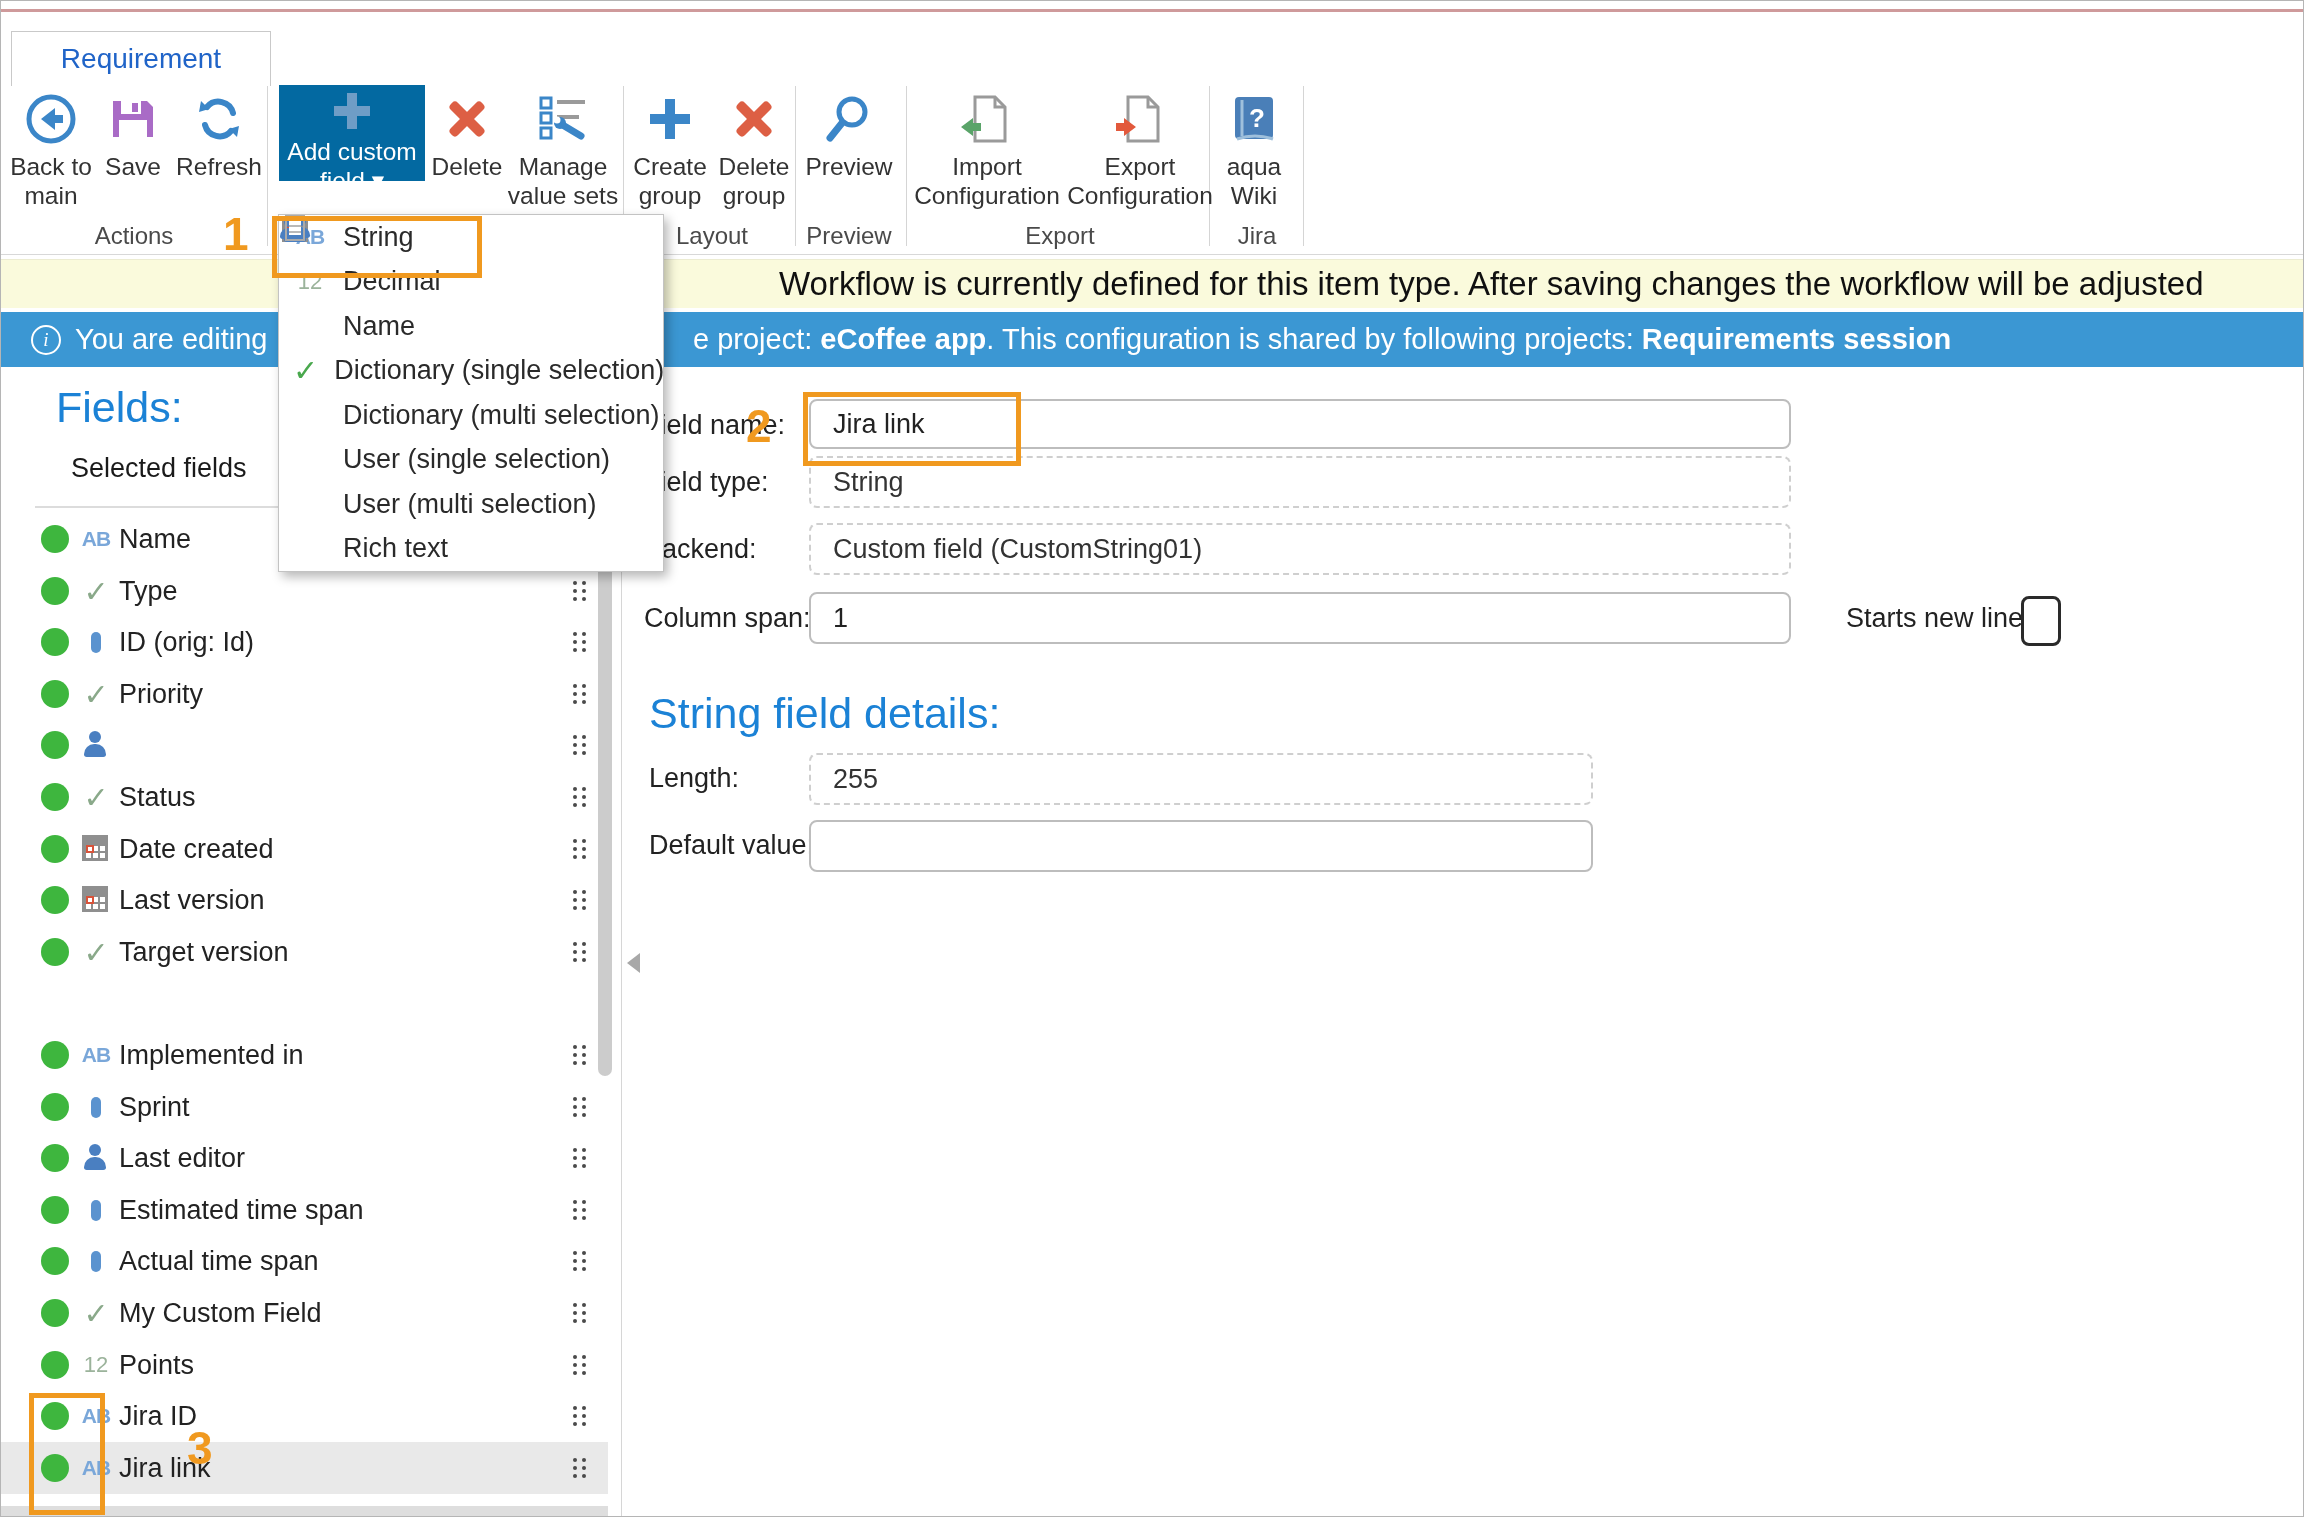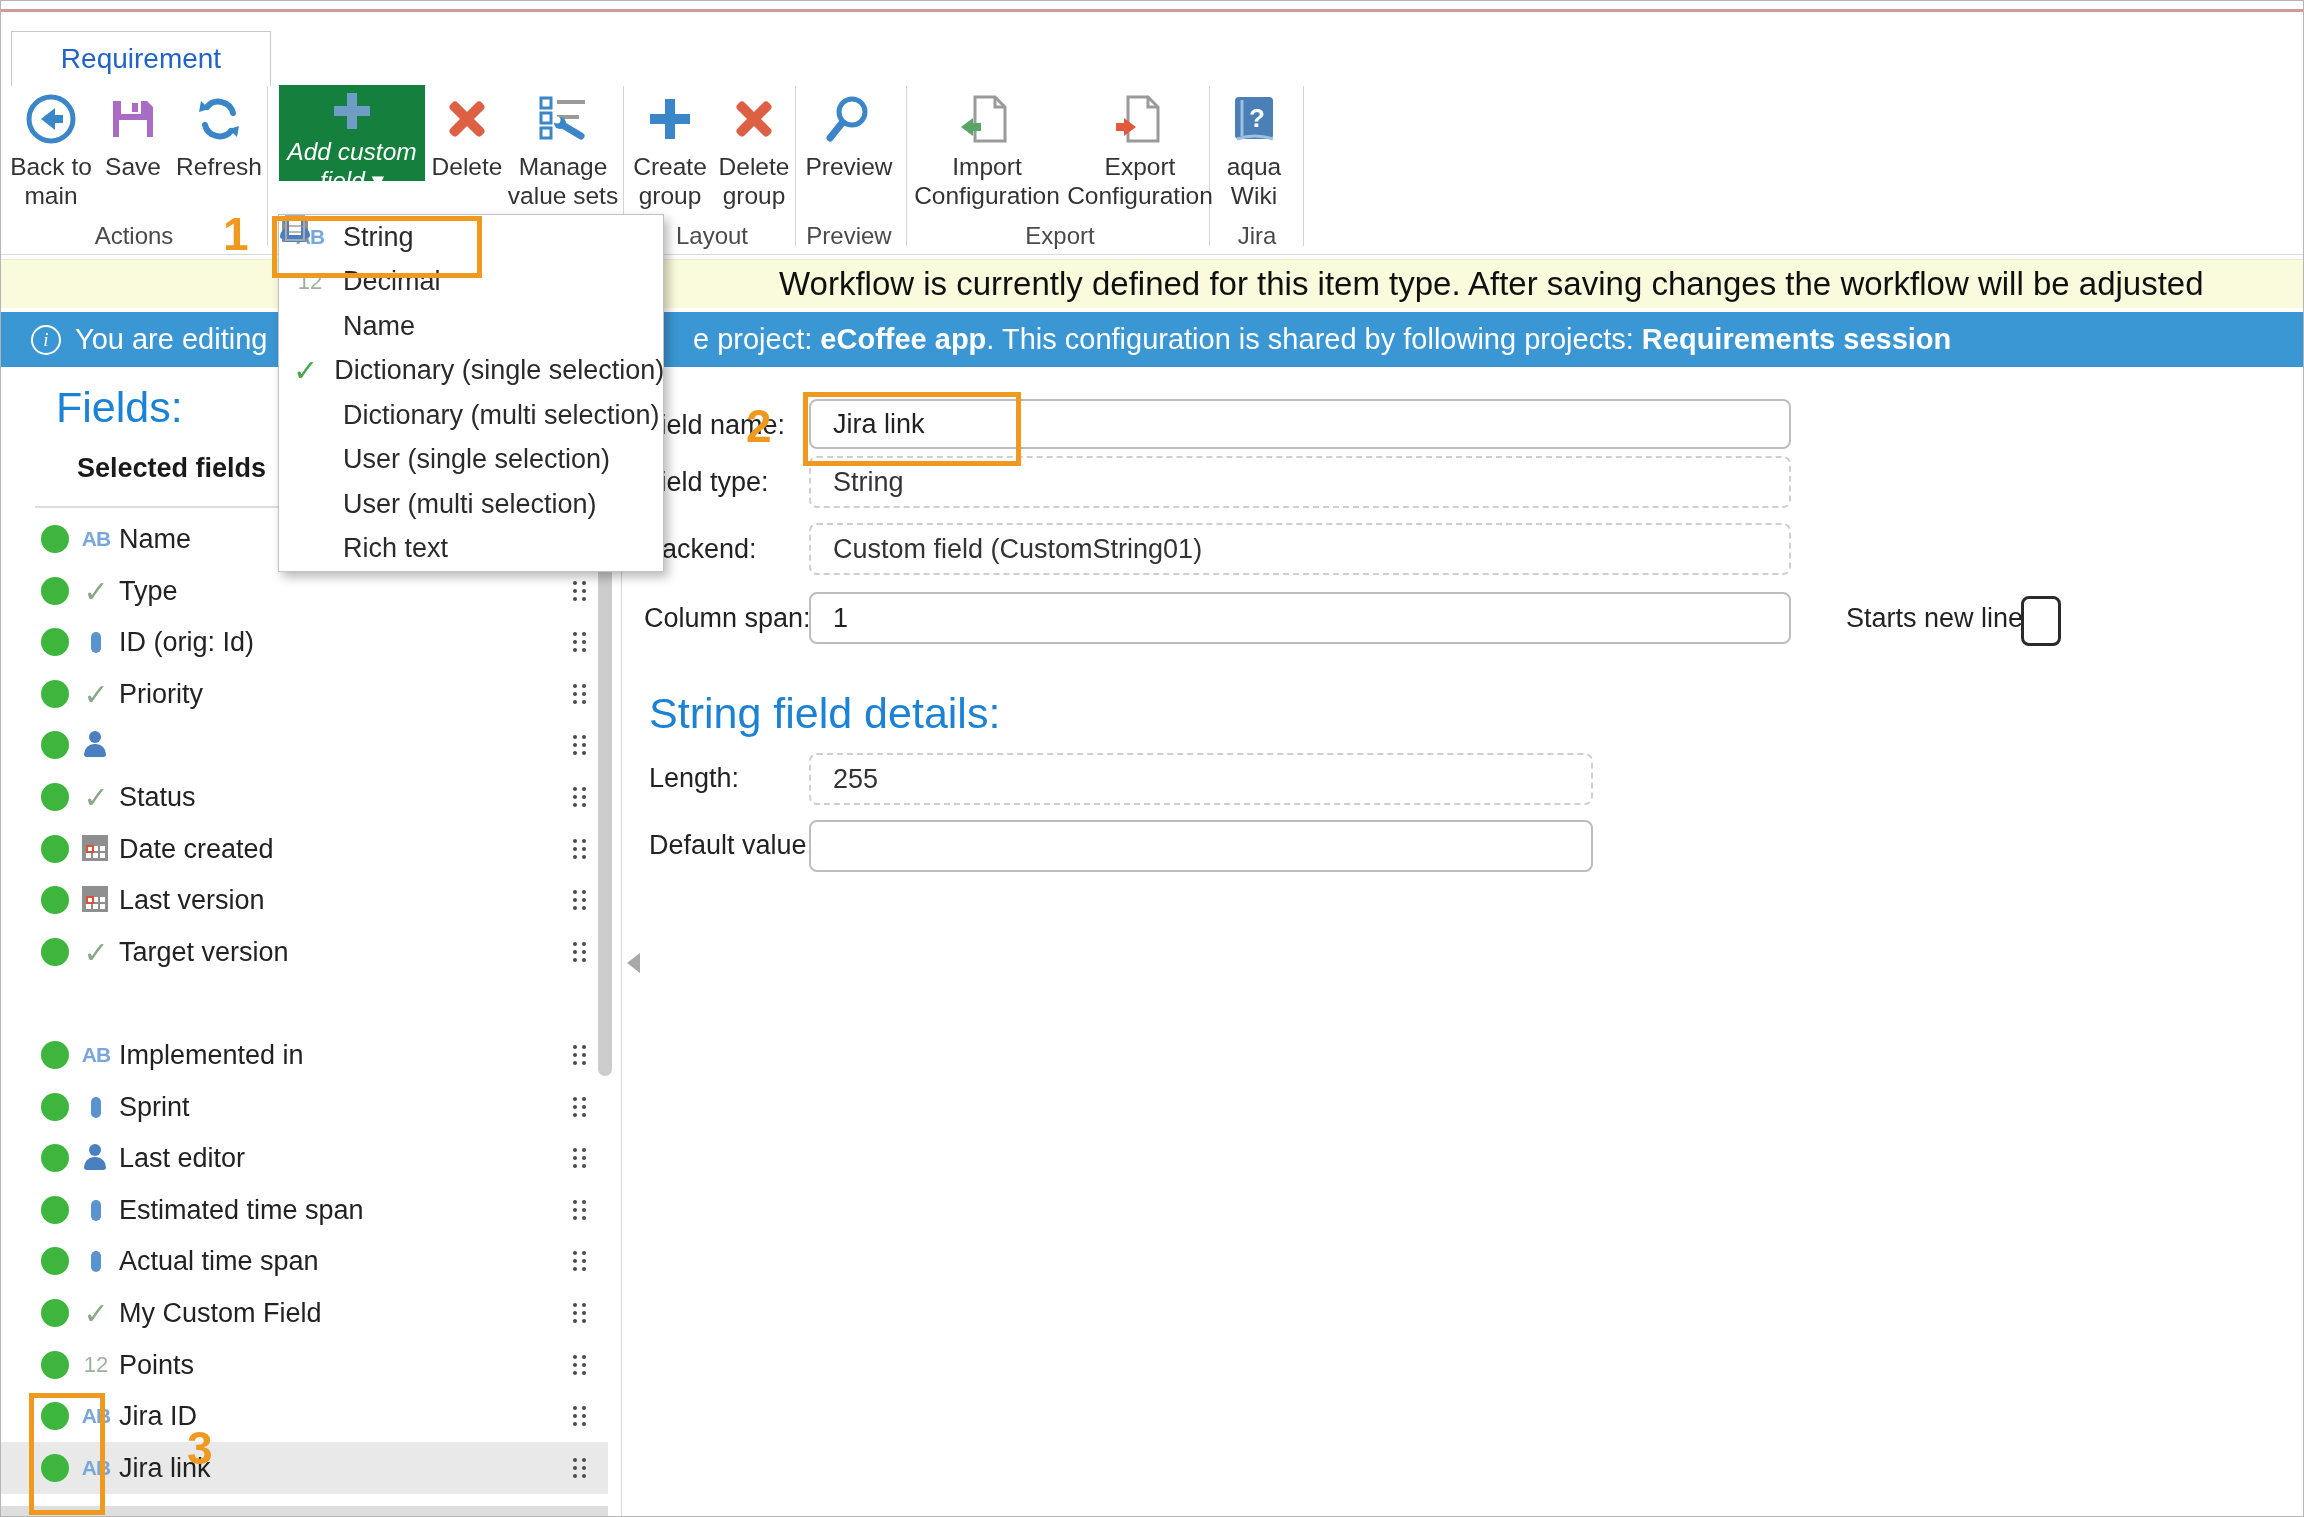--- a/index.html
+++ b/index.html
@@ -12,38 +12,38 @@
   .pink-line{left:0;top:8px;width:2304px;height:3px;background:#cf9a9b;}
   .req-tab{left:10px;top:30px;width:258px;height:54px;background:#fff;
            border:1px solid #c9c9c9;border-bottom:none;z-index:3;
            display:flex;align-items:center;justify-content:center;
            font-size:28px;color:#2064c8;}
   .ribbon{left:0;top:83px;width:2304px;height:170px;background:#fff;border-bottom:1px solid #d8d8d8;z-index:2;}
   .rsep{position:absolute;top:2px;width:1px;height:160px;background:#d5d5d5;}
   .rbtn{position:absolute;top:2px;height:130px;display:flex;flex-direction:column;align-items:center;cursor:pointer;}
   .rbtn .ricon{height:66px;display:flex;align-items:center;justify-content:center;}
   .rbtn .rlabel{font-size:24.5px;line-height:29px;color:#333;text-align:center;white-space:pre-line;}
-  .rbtn.blue-btn{background:#15803d;color:#fff;top:1px;height:96px;font-style:italic;}
+  .rbtn.blue-btn{background:#0369a1;color:#fff;top:1px;height:96px;}
   .rbtn.blue-btn .rlabel{color:#fff;}
   .glabel{position:absolute;top:138px;height:28px;font-size:24px;color:#4a4a4a;text-align:center;}
 
   
   .yellow-bar{left:0;top:258px;width:2304px;height:48px;background:#fafadc;border-top:1px solid #ececd2;}
   .yellow-text{position:absolute;left:778px;top:0;height:48px;line-height:48px;font-size:33px;color:#101010;}
   .blue-bar{left:0;top:311px;width:2304px;height:55px;background:#3b97d3;color:#fff;font-size:29px;}
   .info-ic{position:absolute;left:30px;top:13px;width:26px;height:26px;border:2.5px solid #fff;border-radius:50%;
            display:flex;align-items:center;justify-content:center;font-size:19px;font-style:italic;font-family:"Liberation Serif",serif;}
   .bb-prefix{position:absolute;left:74px;top:0;height:55px;line-height:55px;}
   .bb-after{position:absolute;left:692px;top:0;height:55px;line-height:55px;white-space:nowrap;}
   .bb-after b{font-weight:bold;}
 
   
   .left-panel{left:0;top:366px;width:620px;height:1151px;background:#fff;border-right:1px solid #d6d6d6;z-index:1;}
   .fields-title{position:absolute;left:55px;top:16px;font-size:43px;color:#1b82d6;}
-  .fields-sub{position:absolute;left:70px;top:86px;font-size:27px;font-weight:bold;color:#1a1a1a;margin-left:6px;}
+  .fields-sub{position:absolute;left:70px;top:86px;font-size:27px;font-weight:normal;color:#1a1a1a;}
   .fields-rule{position:absolute;left:34px;top:139px;width:572px;height:2px;background:#dcdcdc;}
   .frow{position:absolute;left:0;width:620px;height:52px;}
   .frow.selected{background:#e9e9e9;left:0;width:607px;}
   .dot{position:absolute;left:40px;top:12px;width:28px;height:28px;border-radius:50%;background:#3eb63e;}
   .fi{position:absolute;left:78px;top:11px;width:34px;height:30px;display:flex;align-items:center;justify-content:center;}
   .flabel{position:absolute;left:118px;top:0;height:52px;line-height:52px;font-size:27px;color:#222;white-space:nowrap;}
   .handle{position:absolute;left:572px;top:16px;width:16px;height:20px;}
   .handle::before{content:"";position:absolute;left:0;top:0;width:4px;height:4px;border-radius:50%;background:#4a4a4a;
     box-shadow:9px 0 0 0 #4a4a4a,0 8px 0 0 #4a4a4a,9px 8px 0 0 #4a4a4a,0 16px 0 0 #4a4a4a,9px 16px 0 0 #4a4a4a;}
   .vscroll{position:absolute;left:597px;top:172px;width:14px;height:537px;border-radius:7px;background:#cccccc;}

